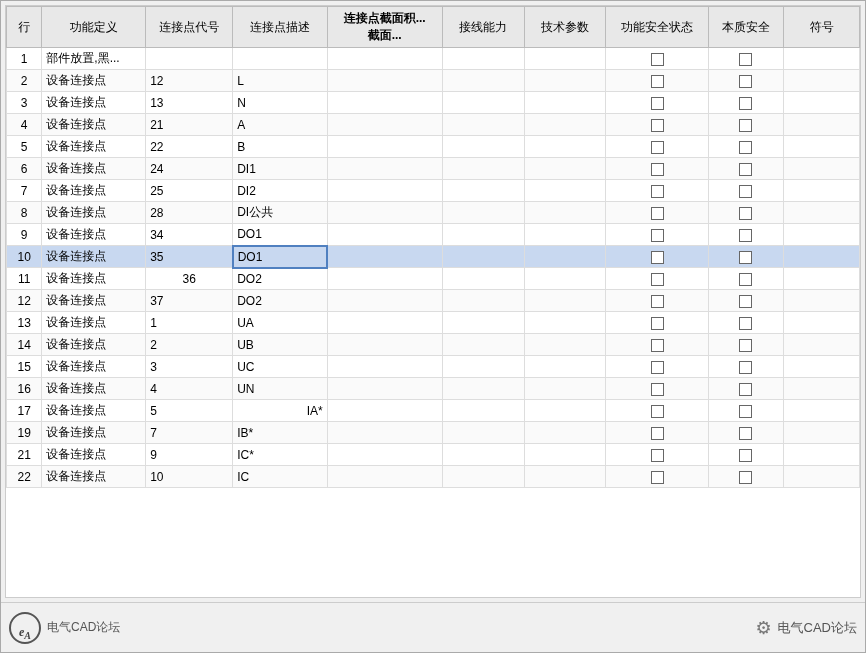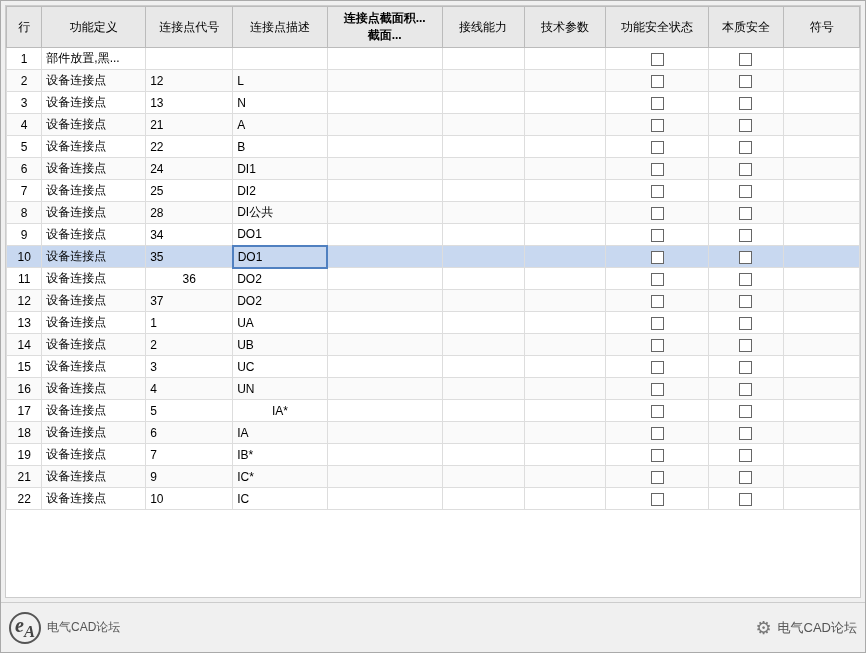--- a/index.html
+++ b/index.html
@@ -140,21 +140,21 @@
     }
     .logo-icon {
       width: 32px;
       height: 32px;
       border: 2px solid #555;
       border-radius: 50%;
       display: flex;
       align-items: flex-end;
       justify-content: center;
       font-style: italic;
-      font-size: 20px;
+      font-size: 12px;
       font-weight: bold;
       color: #444;
       font-family: serif;
     }
     .footer-right {
       display: flex;
       align-items: center;
       gap: 6px;
       color: #555;
       font-size: 13px;
@@ -382,33 +382,21 @@
               <td style="text-align: left;"></td>
               <td style="text-align: left;"></td>
               <td class="checkbox-cell"><span class="checkbox"></span></td>
               <td class="checkbox-cell"><span class="checkbox"></span></td>
               <td></td>
             </tr>
             <tr>
               <td style="text-align: center;">17</td>
               <td style="text-align: left;">设备连接点</td>
               <td style="text-align: left;">5</td>
-              <td style="text-align: center;">IA*</td>
-              <td style="text-align: left;"></td>
-              <td style="text-align: left;"></td>
-              <td style="text-align: left;"></td>
-              <td class="checkbox-cell"><span class="checkbox"></span></td>
-              <td class="checkbox-cell"><span class="checkbox"></span></td>
-              <td></td>
-            </tr>
-            <tr>
-              <td style="text-align: center;">18</td>
-              <td style="text-align: left;">设备连接点</td>
-              <td style="text-align: left;">6</td>
-              <td style="text-align: left;">IA</td>
+              <td style="text-align: right;">IA*</td>
               <td style="text-align: left;"></td>
               <td style="text-align: left;"></td>
               <td style="text-align: left;"></td>
               <td class="checkbox-cell"><span class="checkbox"></span></td>
               <td class="checkbox-cell"><span class="checkbox"></span></td>
               <td></td>
             </tr>
             <tr>
               <td style="text-align: center;">19</td>
               <td style="text-align: left;">设备连接点</td>

